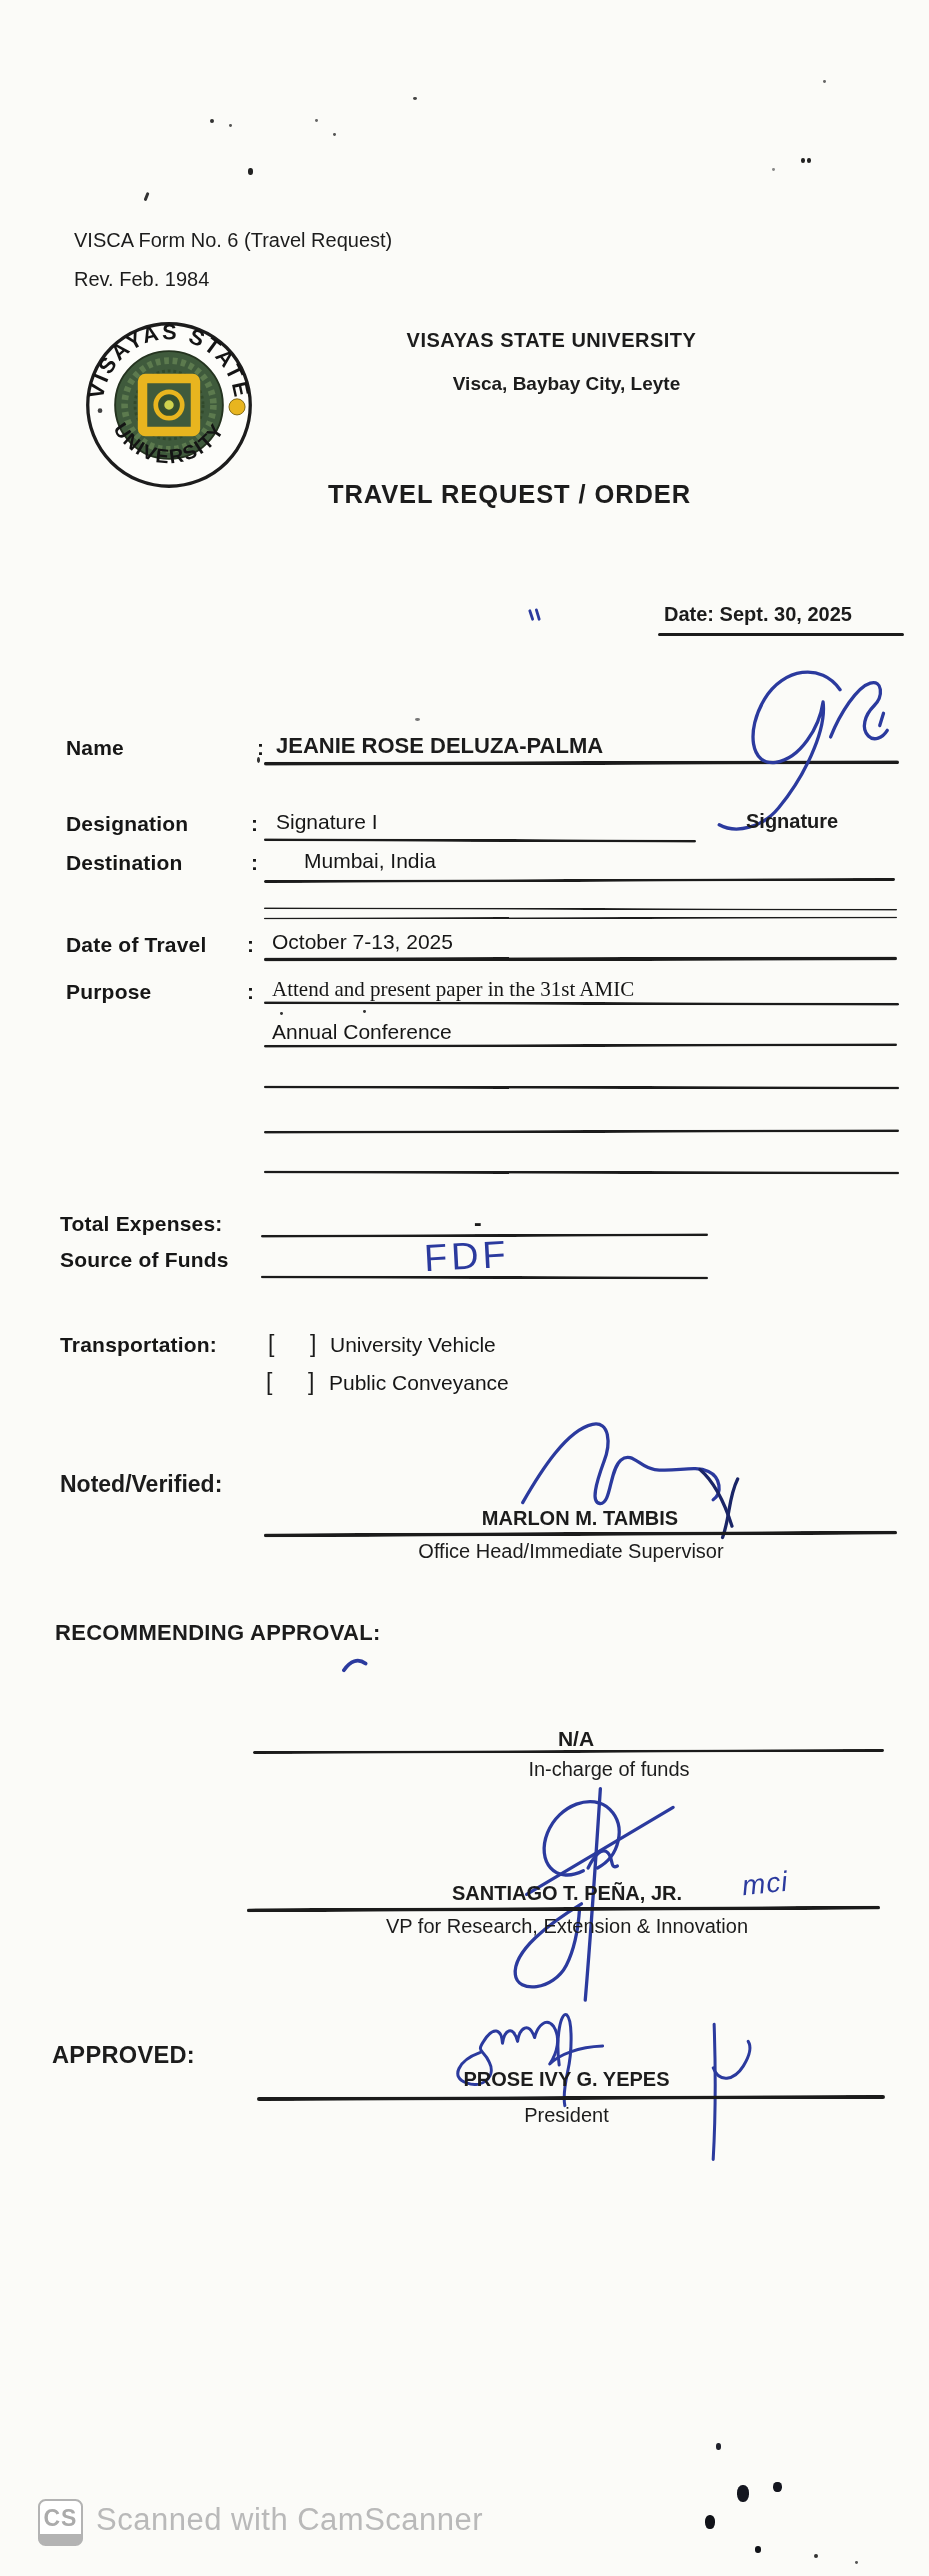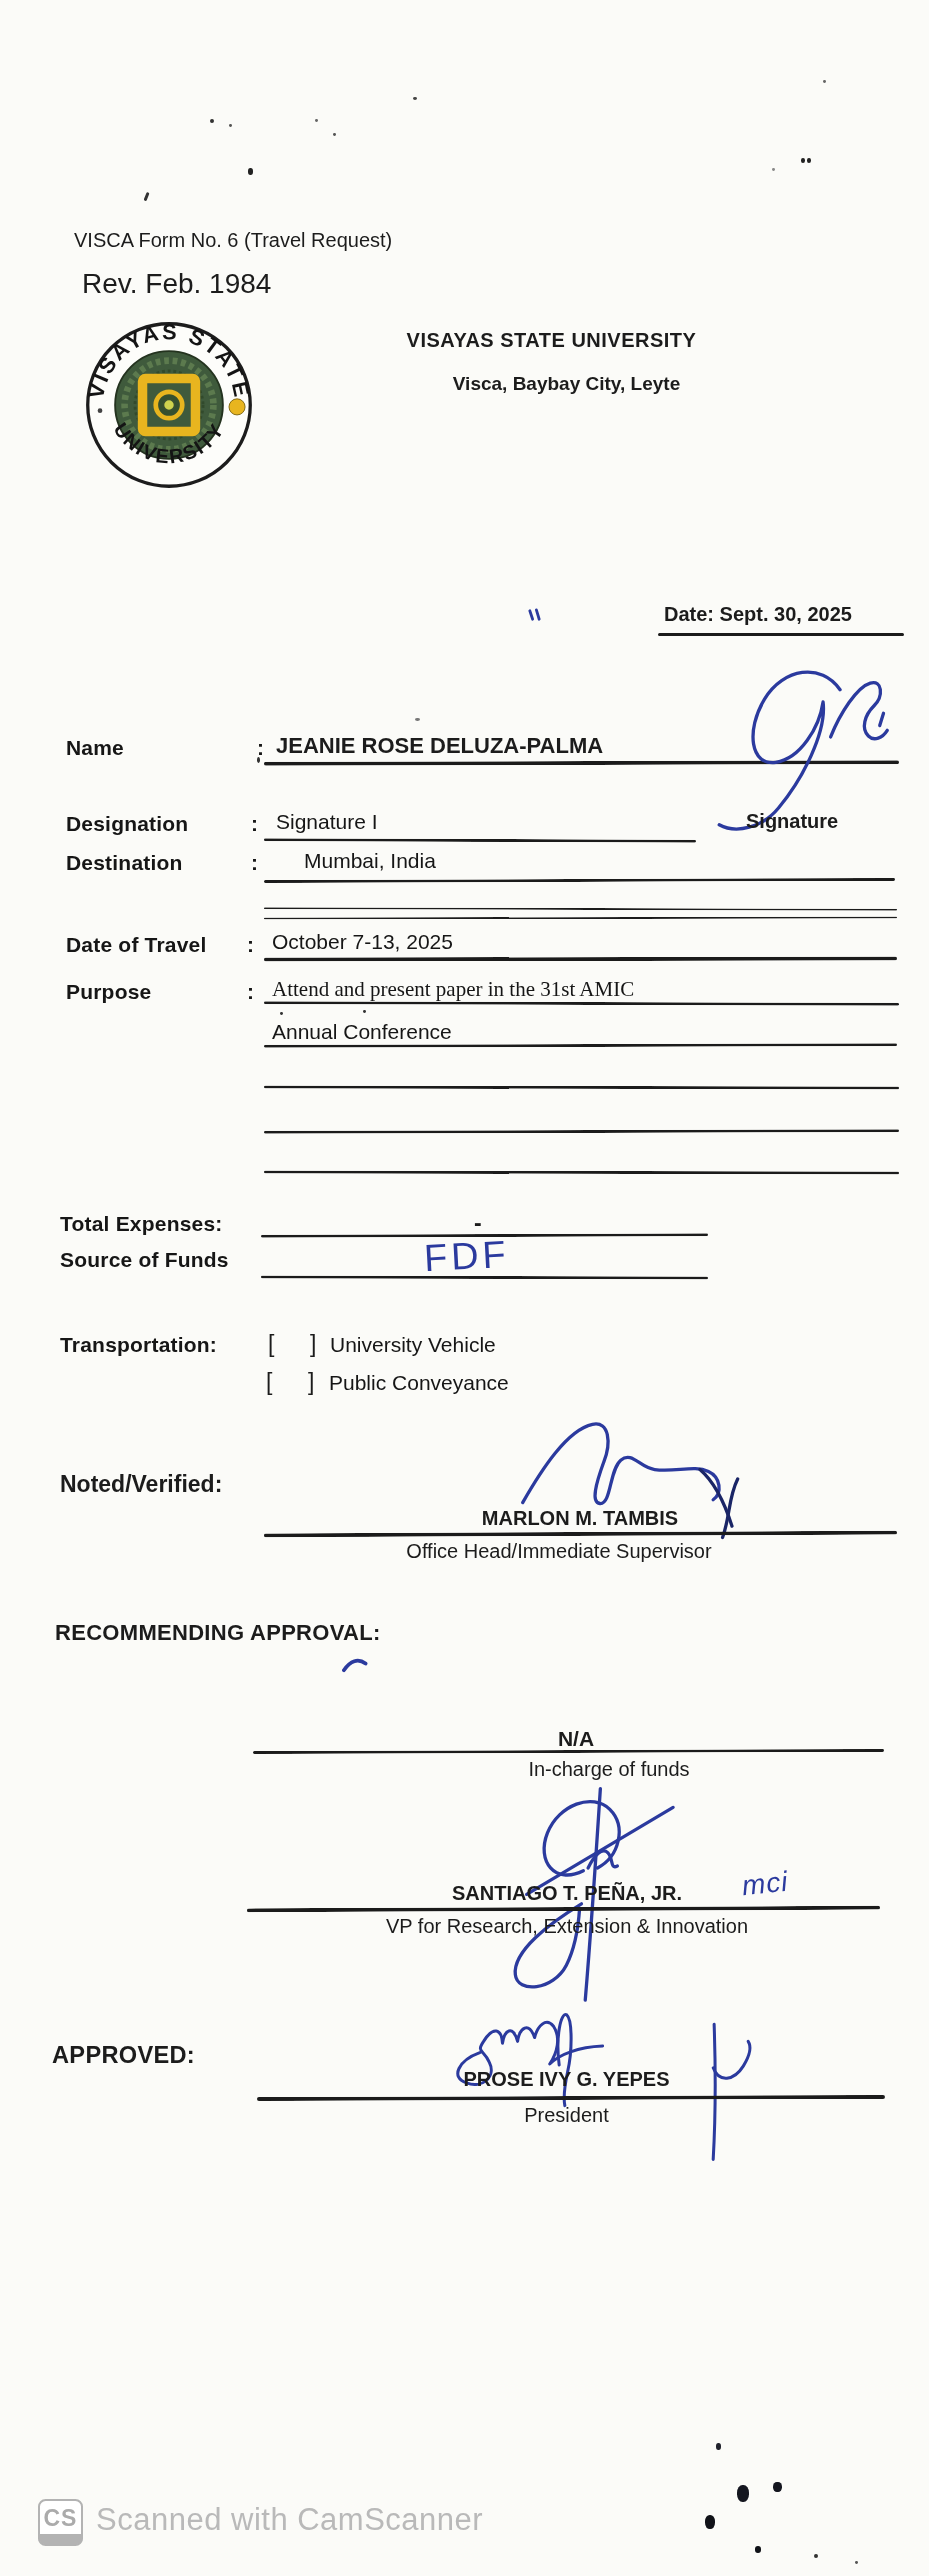--- a/index.html
+++ b/index.html
@@ -29,21 +29,21 @@
   .badge .bar{position:absolute;bottom:0;left:0;width:100%;height:10.4px;background:#b3b3b3;
     border-radius:0 0 3.8px 3.8px;}
   .handwriting-blue{color:#2b3a9e;}
 </style>
 </head>
 <body>
 
 <div class="page">
 
   <div class="abs" style="left:74px;top:229px;font-size:20px;">VISCA Form No. 6 (Travel Request)</div>
-  <div class="abs" style="left:82px;top:268px;font-size:28px;">Rev. Feb. 1984</div>
+  <div class="abs" style="left:74px;top:268px;font-size:20px;">Rev. Feb. 1984</div>
 
   <svg class="abs" style="left:83px;top:319px;" width="172" height="172" viewBox="-91 -91 182 182">
     <circle cx="0" cy="0" r="86" fill="#fdfdfa" stroke="#1c1c1c" stroke-width="3.5"></circle>
     <circle cx="0" cy="0" r="57" fill="#3f5a3c" stroke="#24331f" stroke-width="2"></circle>
     <circle cx="0" cy="0" r="47" fill="none" stroke="#5c7a4e" stroke-width="7" stroke-dasharray="5 4"></circle>
     <circle cx="0" cy="0" r="36" fill="none" stroke="#324a2c" stroke-width="3" stroke-dasharray="3 3"></circle>
     <rect x="-28" y="-28" width="56" height="56" fill="none" stroke="#e8b51f" stroke-width="10" rx="3"></rect>
     <circle cx="0" cy="0" r="14" fill="#35502f" stroke="#e8b51f" stroke-width="5"></circle>
     <circle cx="0" cy="0" r="6" fill="#cfd34e" stroke="#3a512f" stroke-width="2"></circle>
     <circle cx="72" cy="2" r="8.5" fill="#e8b51f" stroke="#7d650f" stroke-width="1"></circle>
@@ -55,20 +55,21 @@
     <text font-size="23" font-weight="700" fill="#141414" letter-spacing="2.5" font-family="Liberation Sans, DejaVu Sans, sans-serif">
       <textPath href="#arcTop" startOffset="50%" text-anchor="middle">VISAYAS STATE</textPath>
     </text>
     <text font-size="21" font-weight="700" fill="#141414" letter-spacing="2" font-family="Liberation Sans, DejaVu Sans, sans-serif">
       <textPath href="#arcBot" startOffset="50%" text-anchor="middle">UNIVERSITY</textPath>
     </text>
   </svg>
 
   <div class="abs ctr" style="left:268px;top:329px;width:567px;font-size:20px;font-weight:700;letter-spacing:0.5px;">VISAYAS STATE UNIVERSITY</div>
   <div class="abs ctr" style="left:283px;top:373px;width:567px;font-size:19px;font-weight:700;">Visca, Baybay City, Leyte</div>
+  <div class="abs ctr" style="left:264px;top:480px;width:491px;font-size:25.5px;font-weight:700;letter-spacing:0.9px;">TRAVEL REQUEST / ORDER</div>
 
   <div class="abs" style="left:664px;top:603px;font-size:20px;font-weight:700;">Date: Sept. 30, 2025</div>
   <div class="line" style="left:658px;top:633px;width:246px;"></div>
   <svg class="abs ink" style="left:527px;top:608px;" width="15" height="15" viewBox="0 0 16 16" stroke-width="3">
     <path d="M3,3 l3,9 M10,2 l3,10"></path>
   </svg>
 
   <div class="abs lbl" style="left:66px;top:736px;">Name</div>
   <div class="abs colon" style="left:257px;top:736px;">:</div>
   <div class="abs" style="left:276px;top:733px;font-size:22px;font-weight:700;">JEANIE ROSE DELUZA-PALMA</div>
@@ -129,21 +130,21 @@
   <div class="abs val" style="left:329px;top:1371px;">Public Conveyance</div>
 
   <div class="abs" style="left:60px;top:1471px;font-size:23px;font-weight:700;">Noted/Verified:</div>
   <svg class="abs ink" style="left:515px;top:1413px;" width="236" height="132" viewBox="0 0 250 140" stroke-width="3.5">
     <path d="M8,95 C28,60 55,18 82,12 C100,8 102,32 94,52 C86,74 80,95 90,96 C102,97 100,60 112,50 C124,40 132,58 148,60 C170,63 190,55 205,62 C218,68 220,85 210,92"></path>
     <path d="M196,60 C210,72 222,95 230,120" stroke="#1a2566"></path>
     <path d="M236,70 C226,90 228,110 220,132" stroke="#1a2566"></path>
   </svg>
   <div class="abs ctr" style="left:415px;top:1507px;width:330px;font-size:20px;font-weight:700;">MARLON M. TAMBIS</div>
   <div class="line thick" style="left:264px;top:1532px;width:633px;transform:rotate(-0.25deg);"></div>
-  <div class="abs ctr" style="left:356px;top:1540px;width:406px;font-size:20px;">Office Head/Immediate Supervisor</div>
+  <div class="abs ctr" style="left:368px;top:1540px;width:406px;font-size:20px;">Office Head/Immediate Supervisor</div>
 
   <div class="abs" style="left:55px;top:1620px;font-size:22px;font-weight:700;letter-spacing:0.3px;">RECOMMENDING APPROVAL:</div>
   <svg class="abs ink" style="left:342px;top:1656px;" width="26.4" height="19" viewBox="0 0 28 20" stroke-width="4">
     <path d="M2,15 C9,5 17,2 25,8"></path>
   </svg>
   <div class="abs ctr" style="left:472px;top:1727px;width:208px;font-size:21px;font-weight:700;">N/A</div>
   <div class="line" style="left:253px;top:1750px;width:631px;transform:rotate(-0.2deg);"></div>
   <div class="abs ctr" style="left:472px;top:1758px;width:274px;font-size:20px;">In-charge of funds</div>
 
   <svg class="abs ink" style="left:470px;top:1781px;" width="222" height="222" viewBox="0 0 235 235" stroke-width="3.5">

